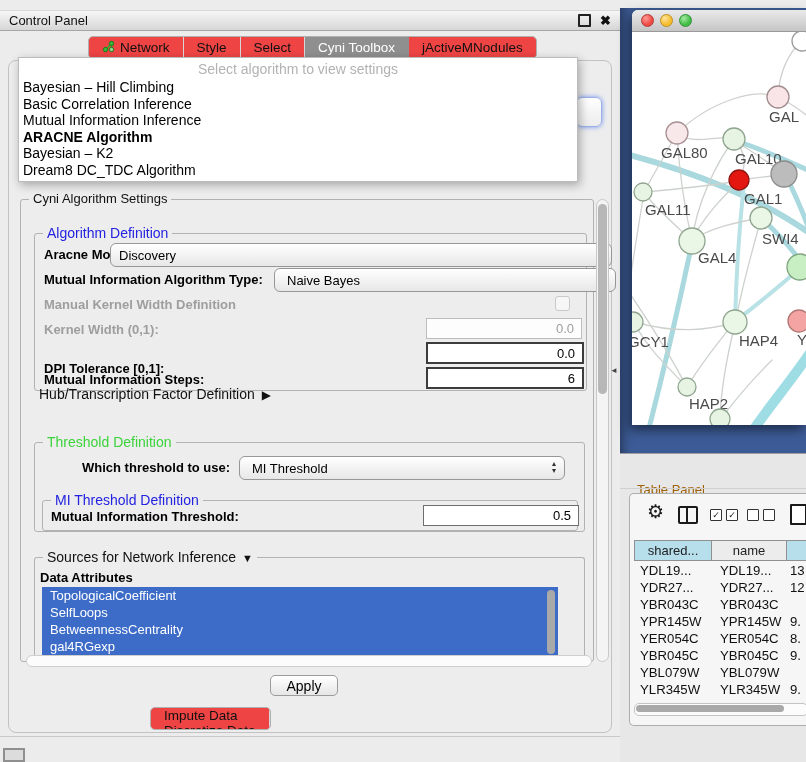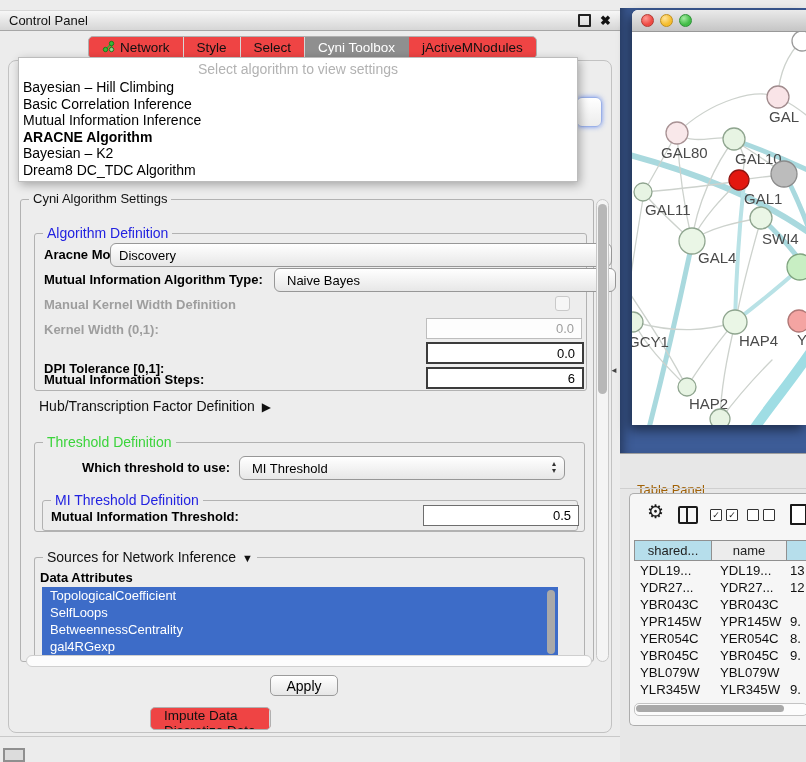--- a/index.html
+++ b/index.html
@@ -211,21 +211,21 @@
       <span class="lbl gray" style="left:9px;top:88px;">Kernel Width (0,1):</span>
       <input class="tfield dis" style="left: 391px; top: 84px; width: 140px; height: 19px;" readonly="" value="0.0">
 
       <span class="lbl" style="left:9px;top:115px;margin-top:12px;">DPI Tolerance [0,1]:</span>
       <input class="tfield dark" style="left: 391px; top: 108px; width: 140px; height: 18px;" value="0.0">
 
       <span class="lbl" style="left:9px;top:138px;">Mutual Information Steps:</span>
       <input class="tfield dark" style="left: 391px; top: 133px; width: 140px; height: 18px;" value="6">
     </div>
 
-    <span class="plain14" style="left:18px;top:198px;text-align:center;">
+    <span class="plain14" style="left:18px;top:186px;text-align:center;">
       <span>Hub/Transcription Factor Definition</span><span class="arrow-right">▶</span>
     </span>
 
     <div class="grp" id="threshGrp">
       <span class="legend lg14 green">Threshold Definition</span>
 
       <span class="lbl" style="left:47px;top:17px;">Which threshold to use:</span>
       <div class="combo" style="left:204px;top:13px;width:290px;text-align:right;">
         <span>MI Threshold</span>
         <span class="arrows">

